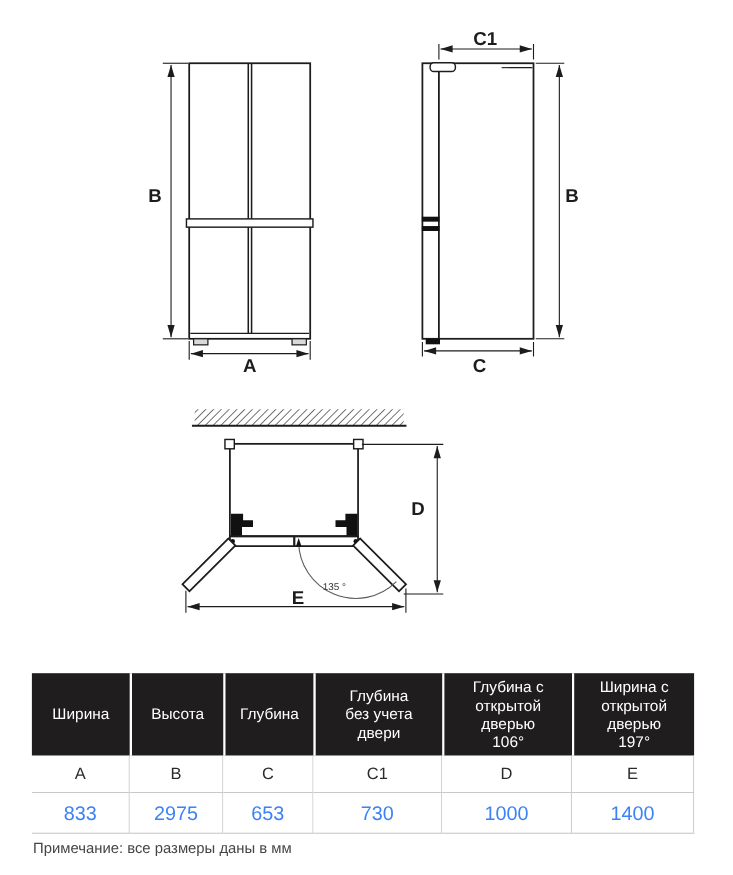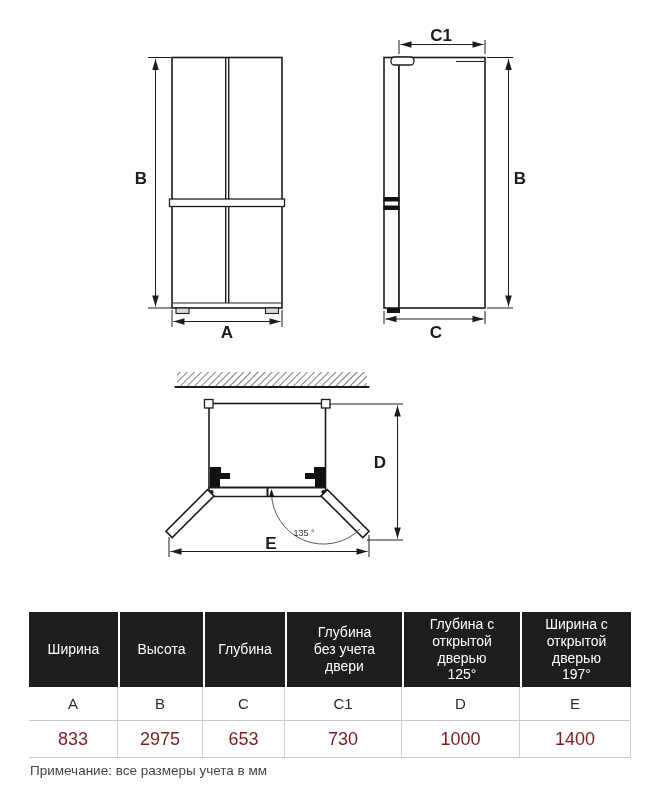--- a/index.html
+++ b/index.html
@@ -24,21 +24,21 @@
     height:69px; padding:4px 3px; box-sizing:border-box;
     white-space:pre-line; border-left:2px solid #ffffff;
   }
   table.dim-table th:first-child { border-left:none; }
   table.dim-table td {
     text-align:center; vertical-align:middle; box-sizing:border-box;
     border-bottom:1px solid #c9c9c9; border-right:1px solid #cfcfcf;
     color:#2b2b2b; background:#ffffff;
   }
   table.dim-table tr.letter-row td { height:34px; font-size:15px; }
-  table.dim-table tr.value-row td  { height:37px; font-size:18px; color:#7f1d1d; }
+  table.dim-table tr.value-row td  { height:37px; font-size:18px; color:#3b82f6; }
   .note {
     position:absolute; left:30px; top:763px; font-size:13.5px; color:#454545;
   }
 </style>
 </head>
 <body>
 
 <div class="page">
 
   <svg width="666" height="600" viewBox="0 0 666 600" style="position:absolute;left:0;top:0;">
@@ -175,21 +175,21 @@
         <tr>
       <th>Ширина</th>
       <th>Высота</th>
       <th>Глубина</th>
       <th>Глубина
 без учета
 двери</th>
       <th>Глубина с
 открытой
 дверью
-125°</th>
+106°</th>
       <th>Ширина с
 открытой
 дверью
 197°</th>
     </tr>
     <tr class="letter-row">
       <td>A</td>
       <td>B</td>
       <td>C</td>
       <td>C1</td>
@@ -200,15 +200,15 @@
       <td>833</td>
       <td>2975</td>
       <td>653</td>
       <td>730</td>
       <td>1000</td>
       <td>1400</td>
     </tr>
   </tbody>
     </table>
 
-  <div class="note">Примечание: все размеры учета в мм</div>
+  <div class="note">Примечание: все размеры даны в мм</div>
 
 </div>
 
 </body></html>

